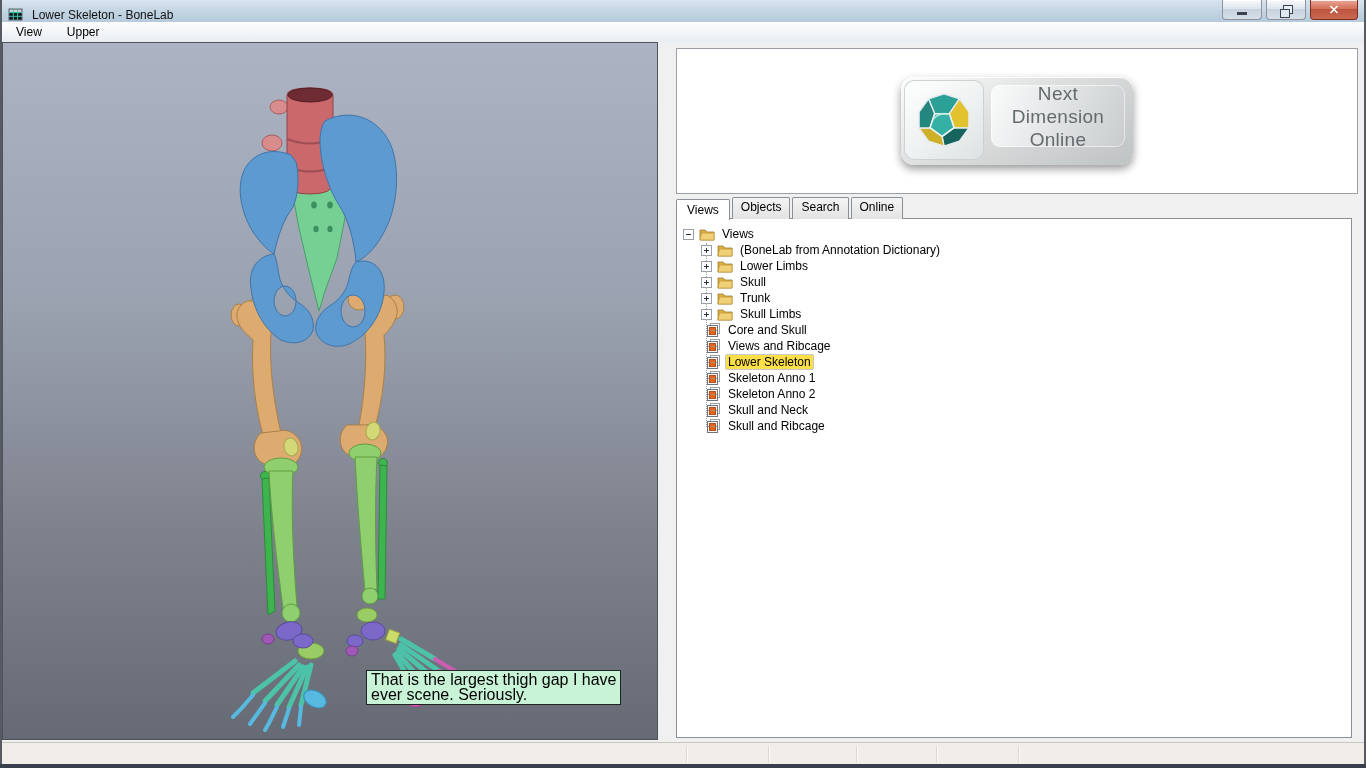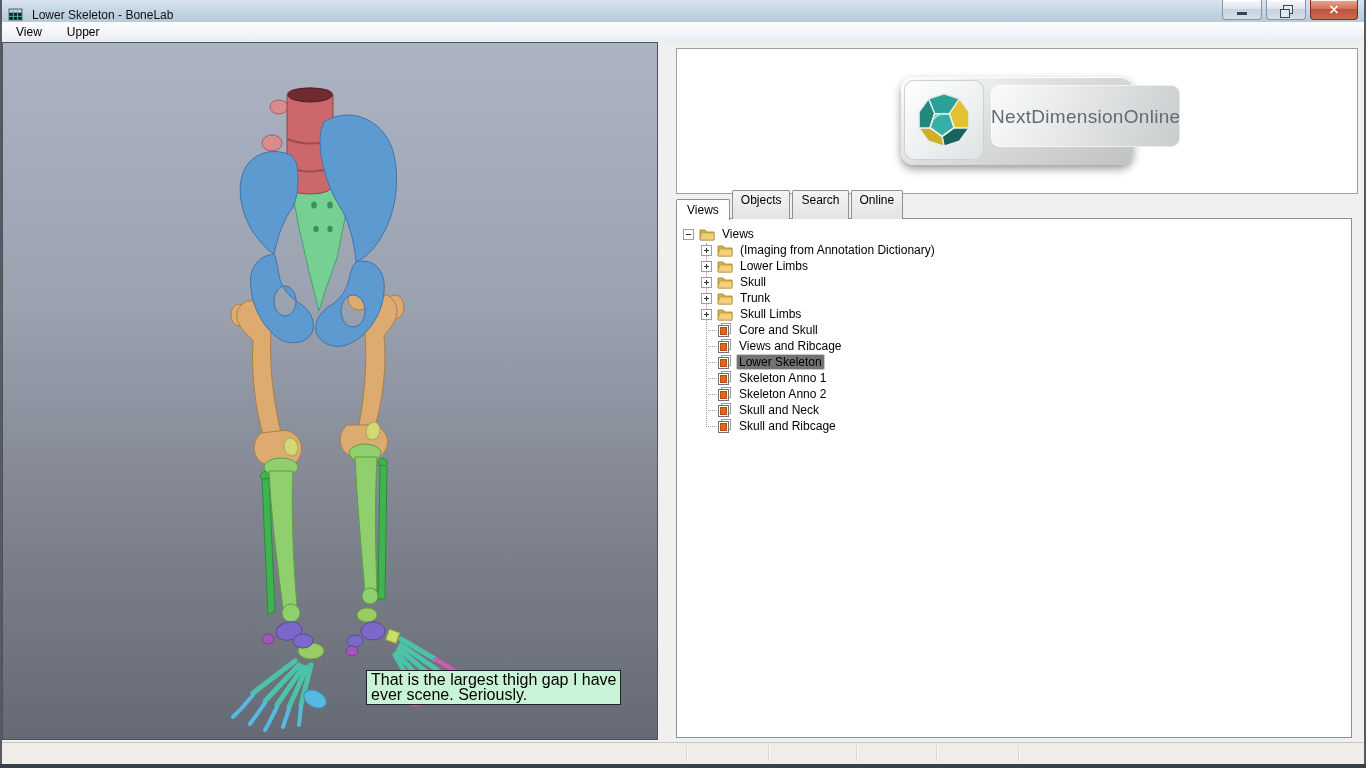--- a/index.html
+++ b/index.html
@@ -34,44 +34,44 @@
   .callout{position:absolute;left:363px;top:627px;background:var(--annotation-bg,#c9f3d6);
     border:1px solid #222;padding:1px 4px 2px 4px;line-height:15px;font-size:16px;color:#000;white-space:nowrap}
   .rightpanel{position:absolute;left:660px;right:2px;top:0;bottom:0;background:#f0f0f0}
   .logo-panel{position:absolute;left:16px;top:6px;right:6px;height:144px;background:#fff;
     border:1px solid #9aa0a6;display:flex;align-items:center;justify-content:center}
   .banner{width:232px;height:88px;border-radius:13px;display:flex;padding:3px;box-sizing:border-box;
     background:linear-gradient(150deg,#fdfdfd,#dcdede 45%,#bfc2c3);
     box-shadow:0 4px 8px rgba(30,30,30,.45),inset 0 1px 0 #fff;cursor:pointer}
   .banner-icon{width:80px;height:80px;flex:none;border-radius:10px;display:flex;align-items:center;justify-content:center;
     background:linear-gradient(140deg,#ffffff,#eef1f1 55%,#dde1e2);box-shadow:inset 0 0 0 1px #ccd1d3}
-  .banner-text{flex:1;margin:5px 5px 15px 7px;border-radius:9px;display:flex;flex-direction:row;
+  .banner-text{flex:1;margin:5px 5px 15px 7px;border-radius:9px;display:flex;flex-direction:column;
     align-items:center;justify-content:center;color:#646b6e;font-size:19px;line-height:23px;letter-spacing:.3px;
     background:linear-gradient(115deg,#fafbfb 0%,#e9ebec 35%,#c8cccd 100%);box-shadow:inset 0 0 0 1px rgba(255,255,255,.55)}
   
   .tab-strip{position:absolute;left:16px;top:157px;height:20px;display:flex;align-items:flex-end;z-index:3}
-  .tab{height:16px;padding:1px 8px 11px 8px;margin-right:2px;display:flex;align-items:center;
+  .tab{height:16px;padding:1px 8px 4px 8px;margin-right:2px;display:flex;align-items:center;
     background:linear-gradient(#f4f4f4,#e3e3e3);border:1px solid #8b9097;border-bottom:none;
     border-radius:2px 2px 0 0;cursor:pointer}
   .tab.active{height:20px;background:#fff;z-index:4;position:relative;padding:0 10px;margin-bottom:-1px}
   .treebox{position:absolute;left:16px;top:176px;right:12px;bottom:4px;background:#fff;
     border:1px solid #8b9097;z-index:2;padding-top:7px;overflow:hidden}
   .guide{position:absolute;left:29px;top:24px;width:0;height:184px;border-left:1px dotted #9aa0a8}
   .trow{height:16px;display:flex;align-items:center;position:relative;cursor:default}
   .trow.root{padding-left:6px}
   .trow.child{padding-left:24px}
-  .trow.leaf{padding-left:40px}
+  .trow.leaf{padding-left:29px}
   .stub{position:absolute;left:29px;top:8px;width:11px;height:0;border-top:1px dotted #9aa0a8}
   .expander{width:9px;height:9px;box-sizing:content-box;border:1px solid #98a0ac;background:#fff;
     position:relative;flex:none;margin-right:5px;z-index:2;cursor:pointer}
   .expander .h{position:absolute;left:2px;top:4px;width:5px;height:1px;background:#30353c}
   .expander .v{position:absolute;left:4px;top:2px;width:1px;height:5px;background:#30353c}
   .ficon,.vicon{flex:none;margin-right:4px}
   .tlabel{padding:1px 3px;white-space:nowrap}
-  .tlabel.selected{background:#737373;border:1px solid #c5c9cf;padding:0 2px;border-radius:2px}
+  .tlabel.selected{background:#fde047;border:1px solid #c5c9cf;padding:0 2px;border-radius:2px}
   
   .statusbar{position:absolute;left:0;right:0;top:742px;height:22px;background:#f1eee9;
     border-top:1px solid #c9c6c0;z-index:45}
   .sep{position:absolute;top:3px;bottom:3px;width:1px;background:#dbd8d2;box-shadow:1px 0 0 #fbfaf8}
   .bottomstrip{position:absolute;left:0;right:0;bottom:0;height:4px;background:#39404d;z-index:46}
 </style>
 </head>
 <body>
 
 <div class="edge left"></div>
@@ -253,21 +253,21 @@
         </div>
         <div class="trow child">
           <span class="expander">
             <span class="h"></span>
             <span class="v"></span>
           </span>
           <svg class="ficon" width="16" height="13" viewBox="0 0 16 13">
      <path d="M1,2 L6,2 L8,4 L15,4 L15,12 L1,12 Z" fill="#deae45" stroke="#9c7c2c" stroke-width="0.8"></path>
      <path d="M1,12 L2.5,5 L15,5 L15,12 Z" fill="#f2d078" stroke="#c09a3e" stroke-width="0.8"></path>
    </svg>
-          <span class="tlabel">(Imaging from Annotation Dictionary)</span>
+          <span class="tlabel">(BoneLab from Annotation Dictionary)</span>
         </div>
         <div class="trow child">
           <span class="expander">
             <span class="h"></span>
             <span class="v"></span>
           </span>
           <svg class="ficon" width="16" height="13" viewBox="0 0 16 13">
      <path d="M1,2 L6,2 L8,4 L15,4 L15,12 L1,12 Z" fill="#deae45" stroke="#9c7c2c" stroke-width="0.8"></path>
      <path d="M1,12 L2.5,5 L15,5 L15,12 Z" fill="#f2d078" stroke="#c09a3e" stroke-width="0.8"></path>
    </svg>

